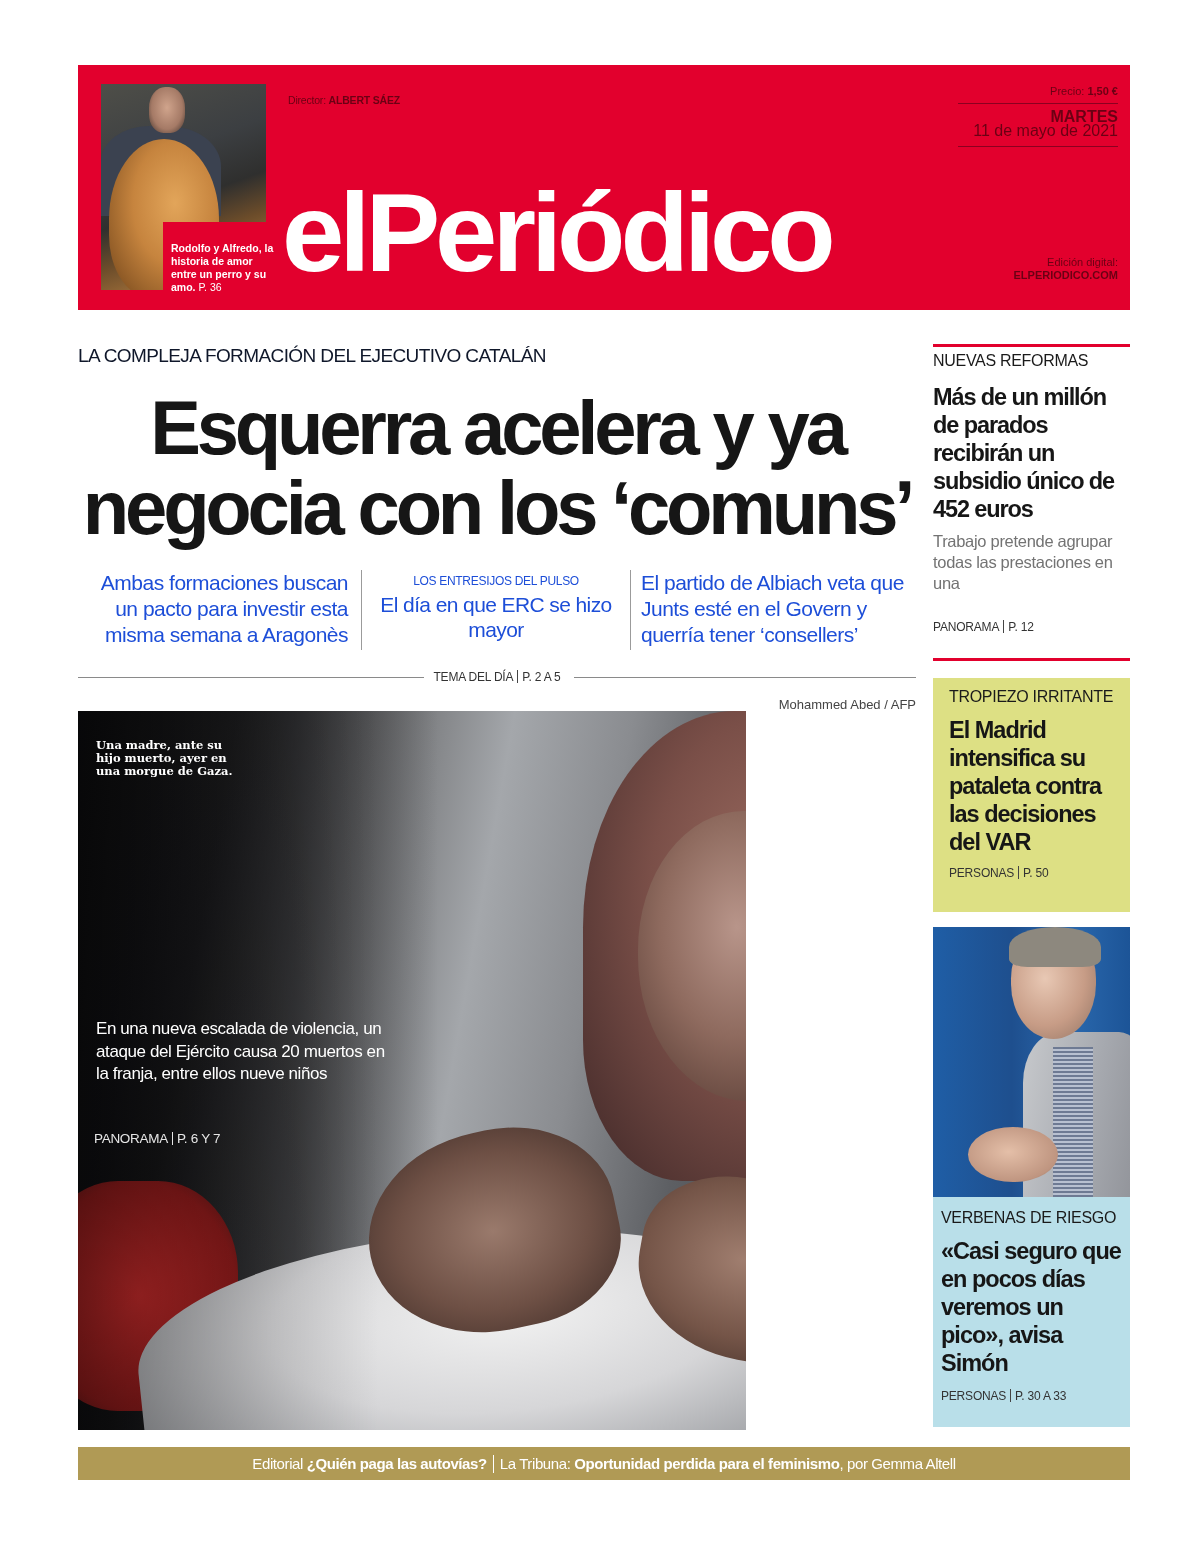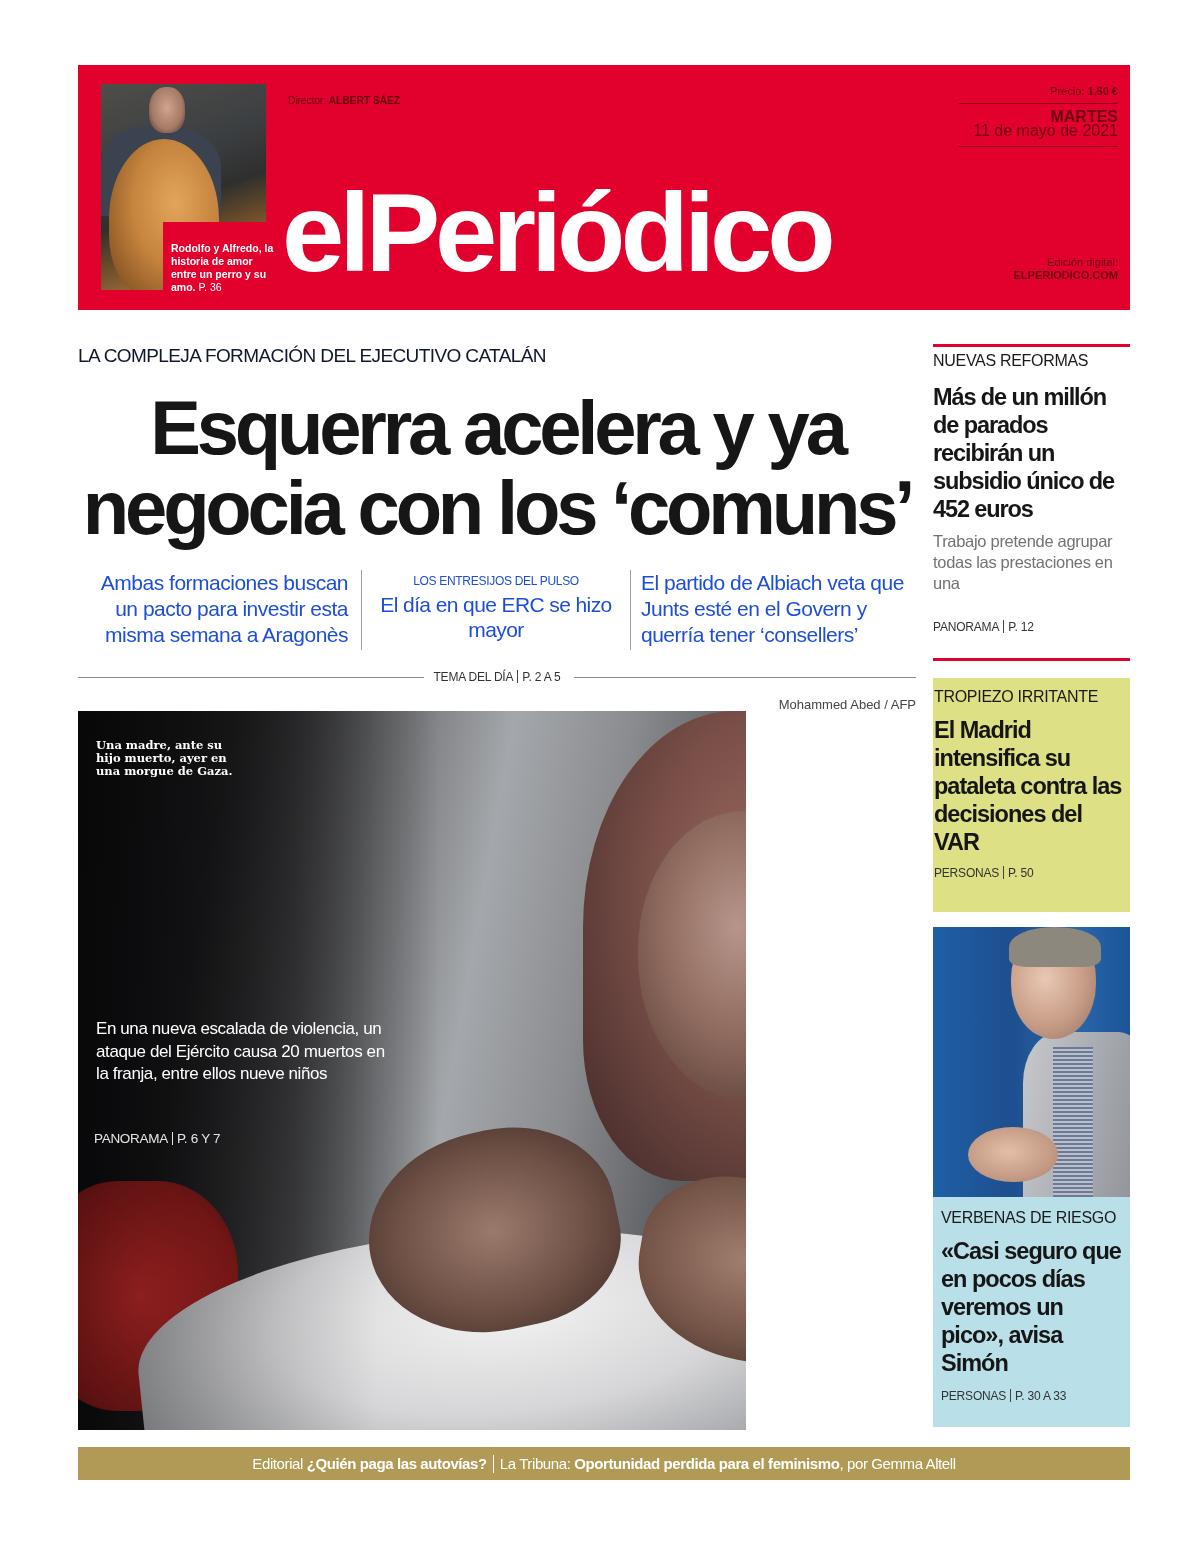--- a/index.html
+++ b/index.html
@@ -71,21 +71,21 @@
   .gaza-sect .sep { background: #e6e6e6; }
 
   
   .rc-rule { position: absolute; left: 933px; width: 197px; height: 3px; background: #e2002d; }
   .rc1 { position: absolute; left: 933px; top: 352px; width: 197px; }
   .rc1 .kick { font-size: 16px; letter-spacing: -0.3px; color: #1a1a1a; }
   .rc1 .hl { margin-top: 13px; font-size: 23.5px; line-height: 28px; font-weight: bold; letter-spacing: -1.1px; color: #161616; }
   .rc1 .dk { margin-top: 8px; font-size: 16.5px; line-height: 21px; letter-spacing: -0.3px; color: #737373; }
   .rc1 .sect { margin-top: 26px; font-size: 12px; color: #333; letter-spacing: -0.2px; }
 
-  .rc2 { position: absolute; left: 933px; top: 678px; width: 197px; height: 234px; background: #dde084; padding: 10px 8px 0 1px; }
+  .rc2 { position: absolute; left: 933px; top: 678px; width: 197px; height: 234px; background: #dde084; padding: 10px 8px 0 16px; }
   .rc2 .kick { font-size: 16px; letter-spacing: -0.3px; color: #1a1a1a; }
   .rc2 .hl { margin-top: 10px; font-size: 23.5px; line-height: 28px; font-weight: bold; letter-spacing: -1px; color: #161616; }
   .rc2 .sect { margin-top: 10px; font-size: 12px; color: #333; letter-spacing: -0.2px; }
 
   .rc3 { position: absolute; left: 933px; top: 927px; width: 197px; height: 500px; background: #b9dfe9; }
   .rc3 .photo { position: absolute; left: 0; top: 0; width: 197px; height: 270px; overflow: hidden; background: linear-gradient(90deg, #1f5ea6 0%, #1e4f8e 40%, #2a68ad 70%, #1c5497 100%); }
   .rc3 .photo .head { position: absolute; left: 78px; top: 2px; width: 85px; height: 110px; border-radius: 45% 45% 50% 50%; background: radial-gradient(ellipse at 40% 45%, #e8c8b4 0%, #c79c86 55%, #8f7262 100%); }
   .rc3 .photo .hair { position: absolute; left: 76px; top: 0; width: 92px; height: 40px; border-radius: 50% 50% 20% 20%; background: #8d887e; }
   .rc3 .photo .body { position: absolute; left: 90px; top: 105px; width: 120px; height: 170px; border-radius: 30% 20% 0 0; background: linear-gradient(100deg, #c7c9cc 0%, #a9acb2 50%, #8e9096 100%); }
   .rc3 .photo .shirt { position: absolute; left: 120px; top: 120px; width: 40px; height: 150px; background: repeating-linear-gradient(0deg, #6e7a93 0 2px, #b8c0d0 2px 4px); }

